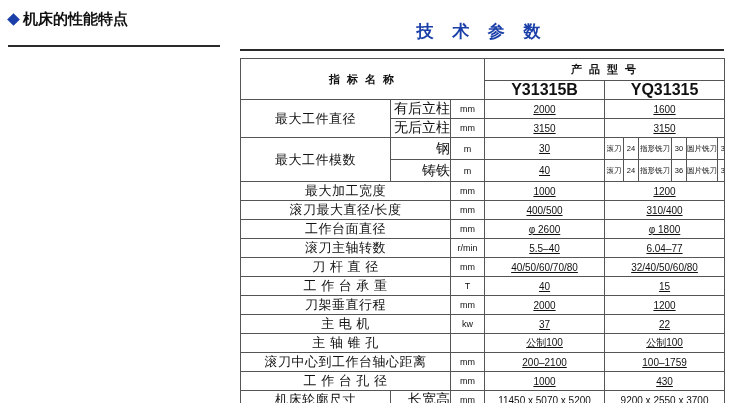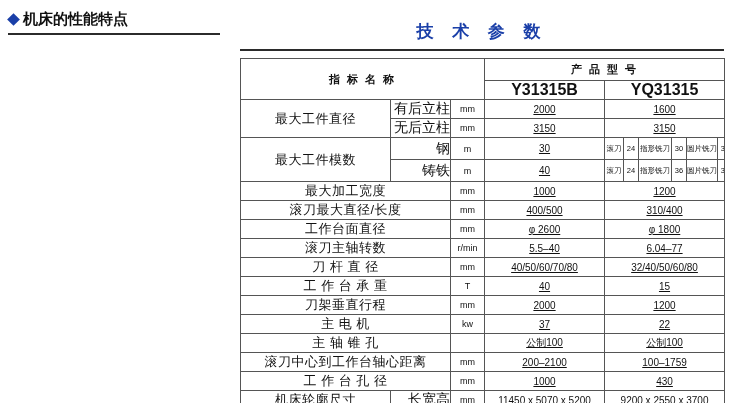--- a/index.html
+++ b/index.html
@@ -12,21 +12,21 @@
   }
   .page{position:relative;width:731px;height:403px;}
 
   
   .left{
     position:absolute;left:8px;top:10px;width:222px;height:385px;
   }
   .left-title{
     display:flex;align-items:center;gap:5px;
     font-size:15px;font-weight:bold;color:#111;
-    padding-bottom:4px;
+    padding-bottom:16px;
     border-bottom:2px solid #2b2b2b;
     width:212px;
   }
   .diamond{
     display:inline-block;width:9px;height:9px;background:#1a3fa8;
     transform:rotate(45deg);flex:none;margin-left:1px;
   }
   .left-body{
     margin-top:9px;
     font-size:12.6px;

